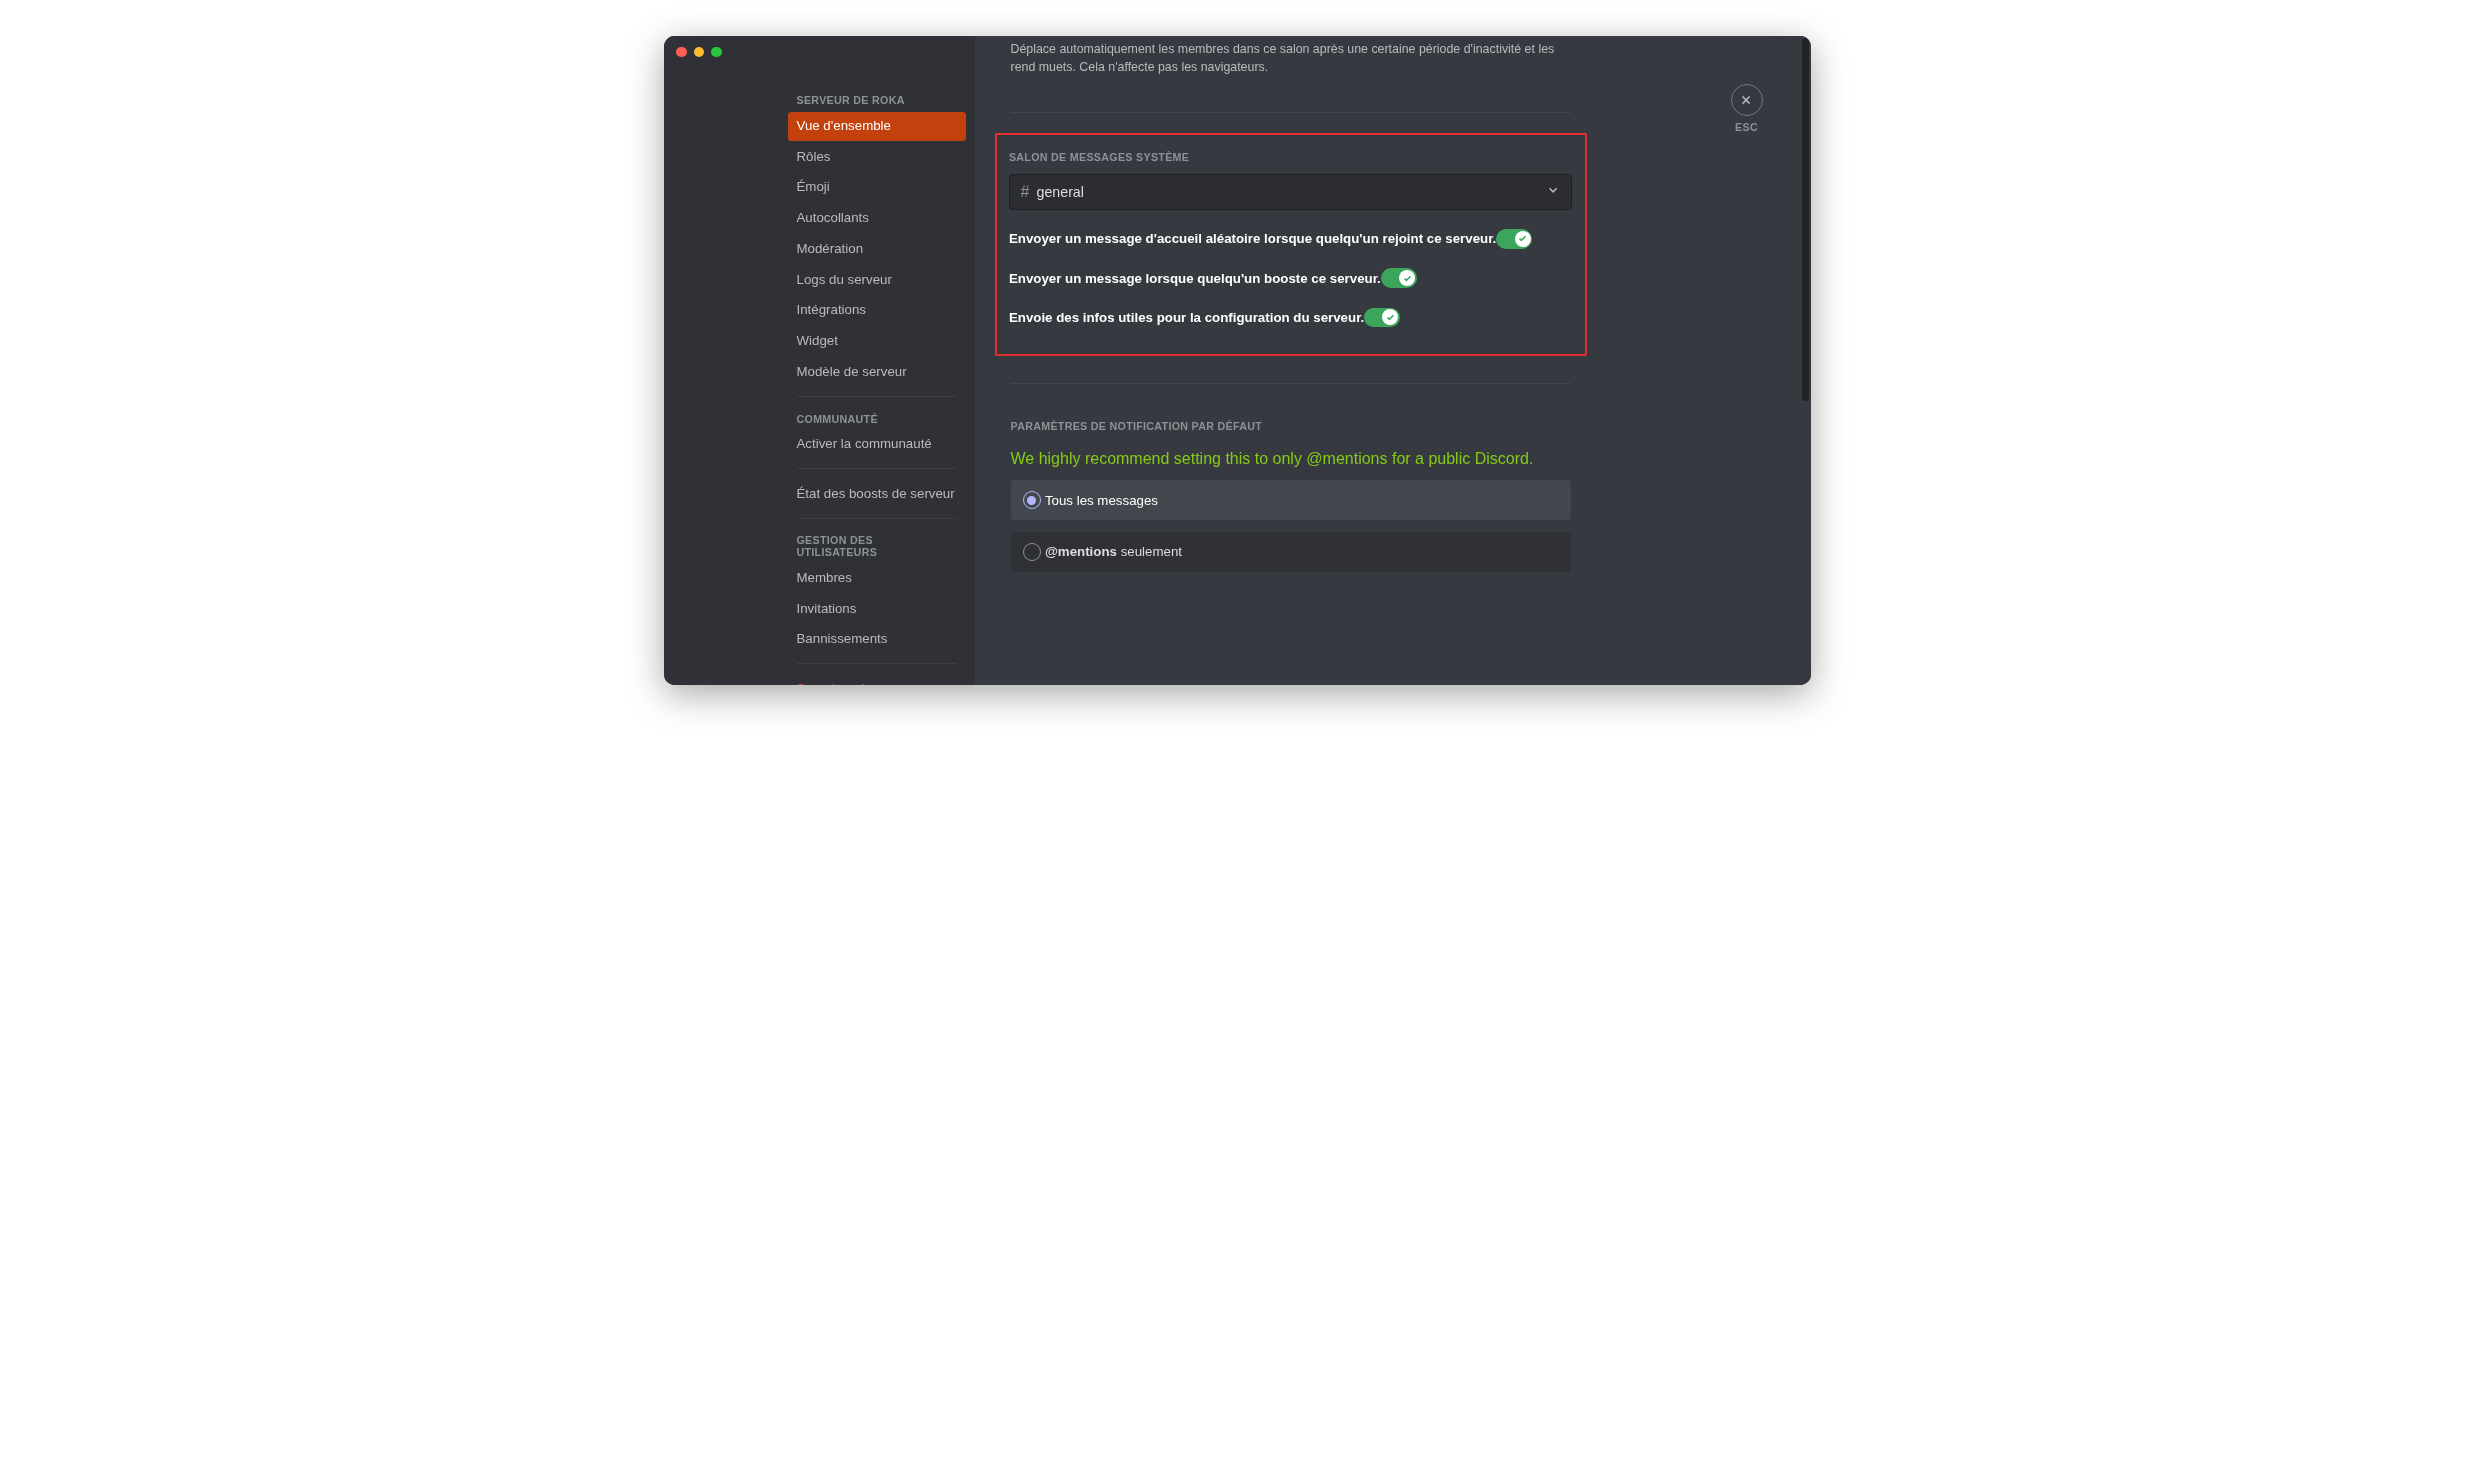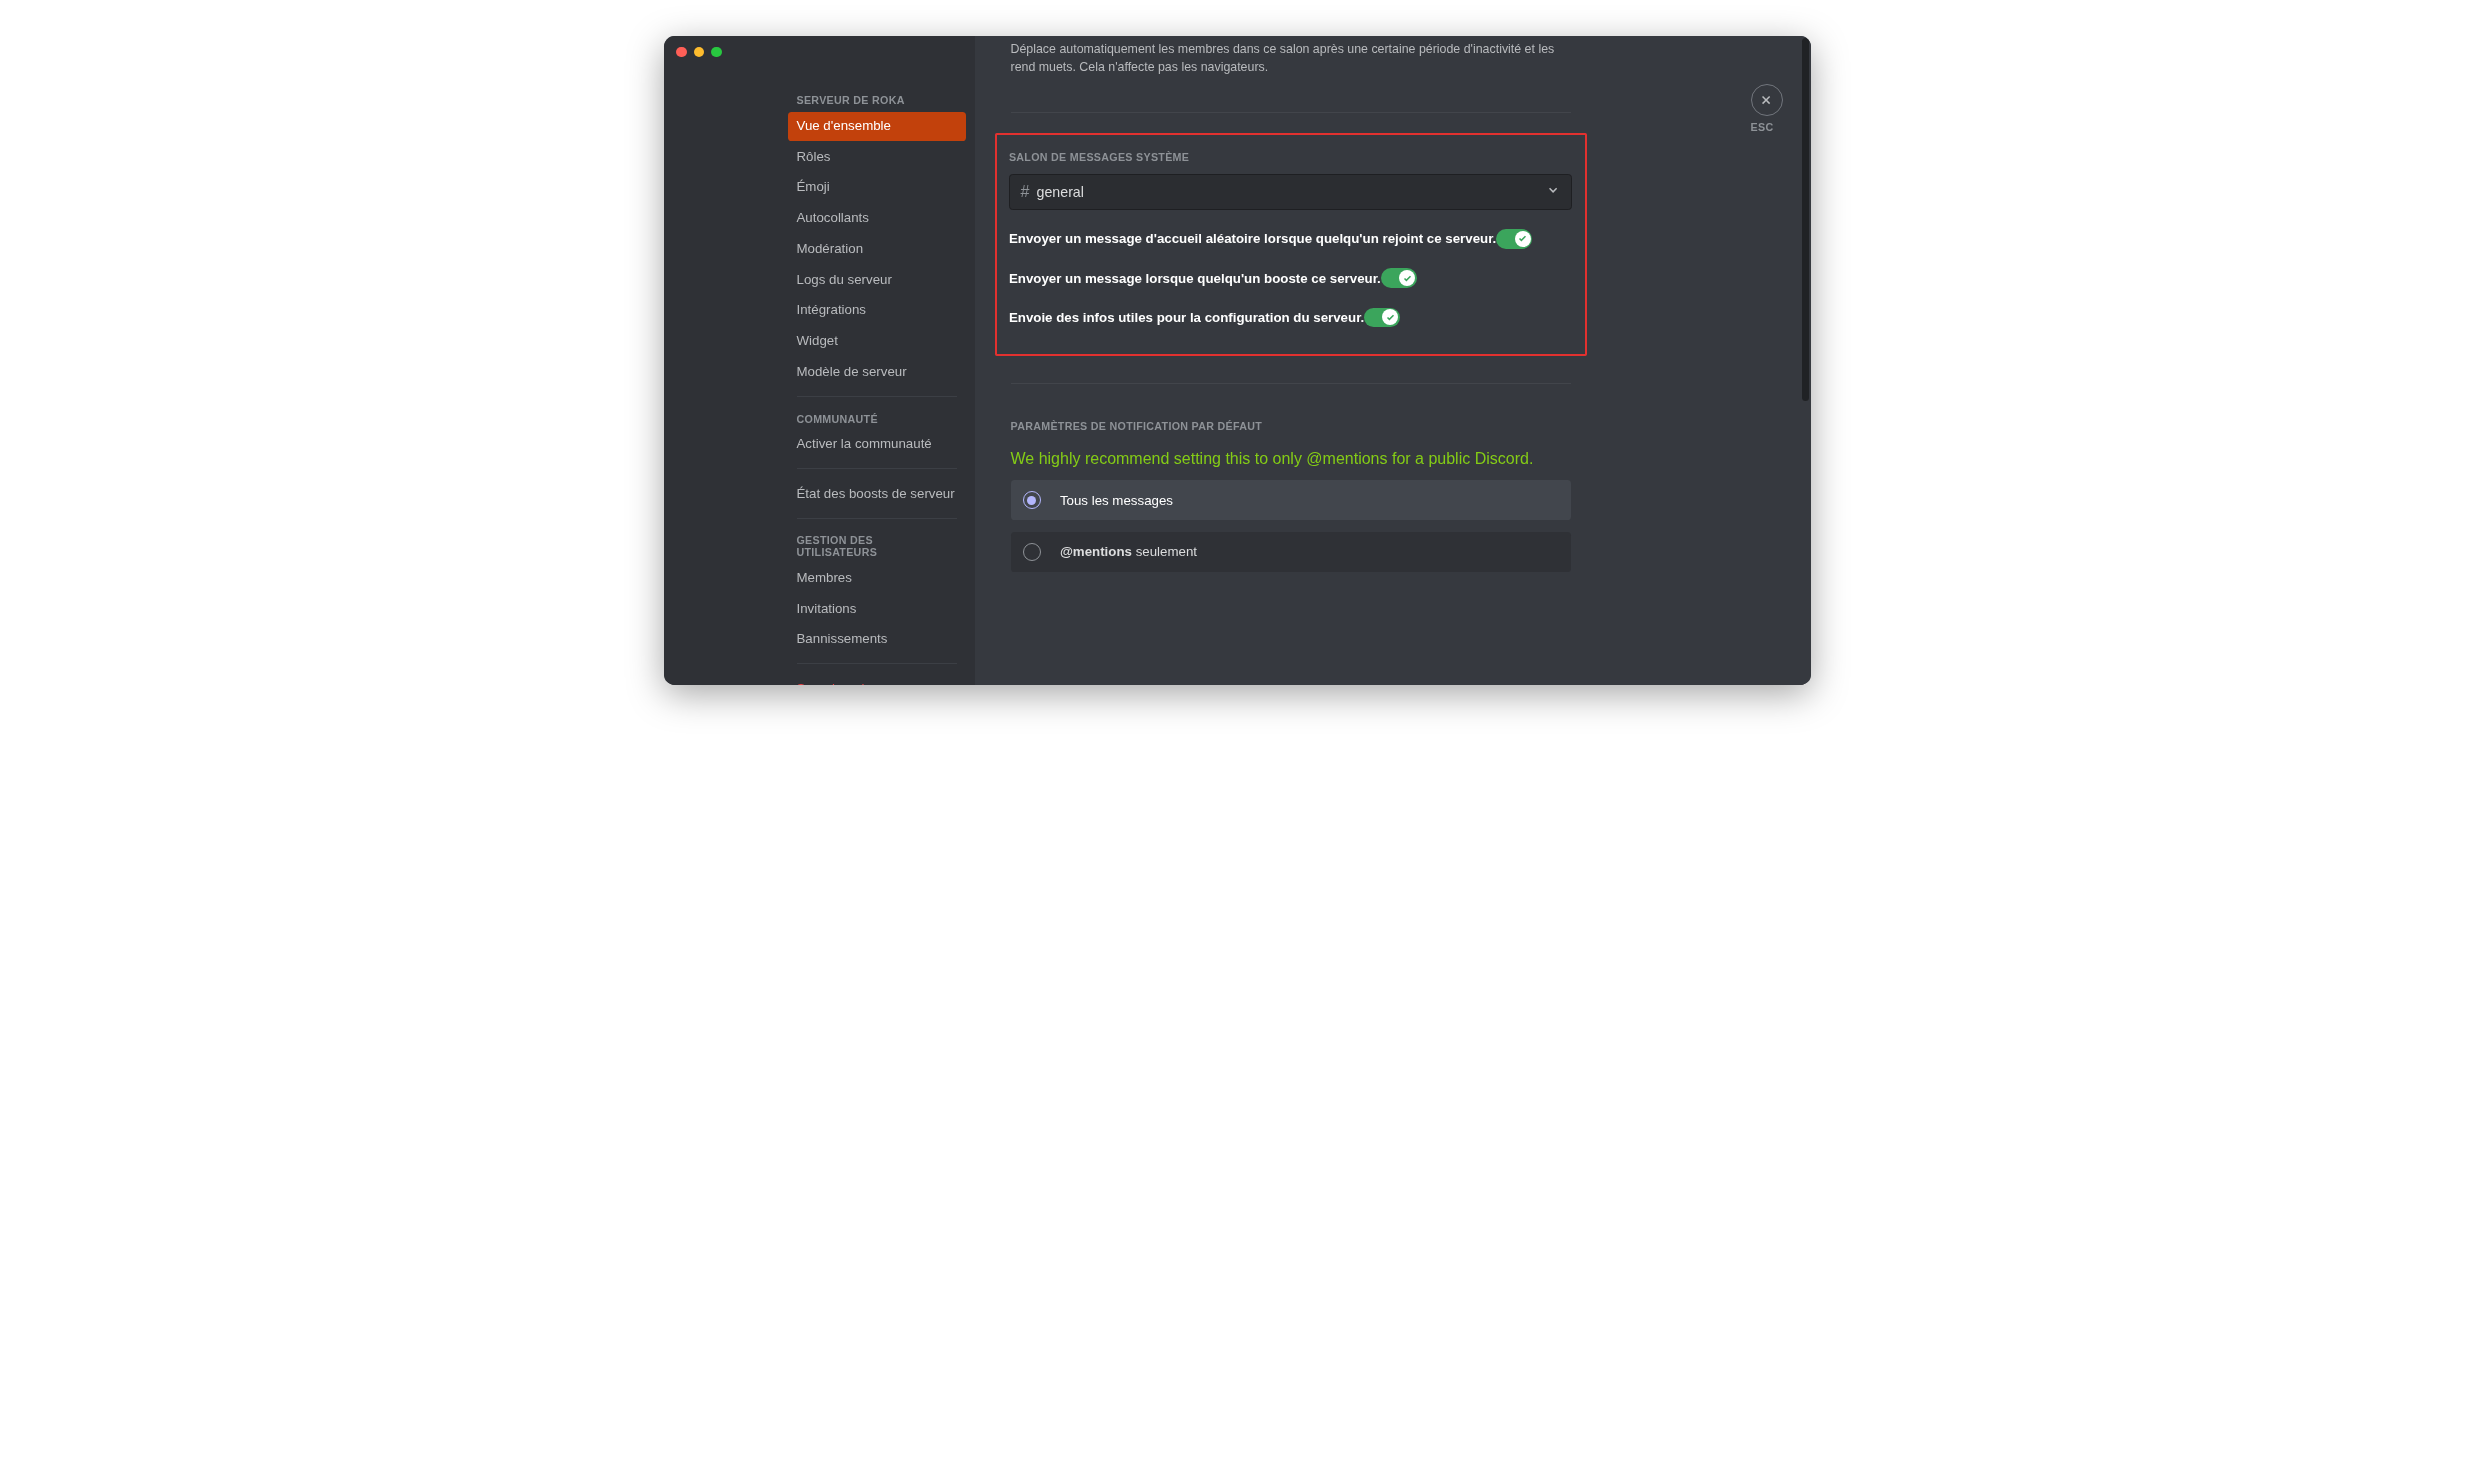--- a/index.html
+++ b/index.html
@@ -165,21 +165,21 @@
   .switch .knob svg { width: 9px; height: 9px; }
 
   .recommend { color:#84cc16; font-size:16px; margin-top:18px; }
 
   .radio {
     background: #2f3136;
     border-radius: 3.6px;
     padding: 10.7px 12.4px;
     display: flex;
     align-items: center;
-    gap: 19px;
+    gap: 4px;
     margin-top: 12.4px;
     cursor: pointer;
     color: #dcddde;
     font-size: 13.3px;
   }
   .radio.selected {
     background: #42464d;
     color: #ffffff;
   }
   .radio-circle {
@@ -193,23 +193,23 @@
   .radio.selected .radio-circle::after {
     content:"";
     width:9px; height:9px; border-radius:50%;
     background:#b3b6fc;
   }
   .radio .opt-strong { font-weight:700; }
 
   
   .close-wrap {
     position: absolute;
-    right: 28px;
+    right: 48px;
     top: 48px;
-    display:flex; flex-direction:column; align-items:flex-start; gap:5.3px;
+    display:flex; flex-direction:column; align-items:center; gap:5.3px;
   }
   .close-btn {
     width: 32px; height:32px;
     border: 1.8px solid #72767d;
     border-radius: 50%;
     display:flex; align-items:center; justify-content:center;
     color:#b9bbbe;
     cursor:pointer;
   }
   .close-label {

